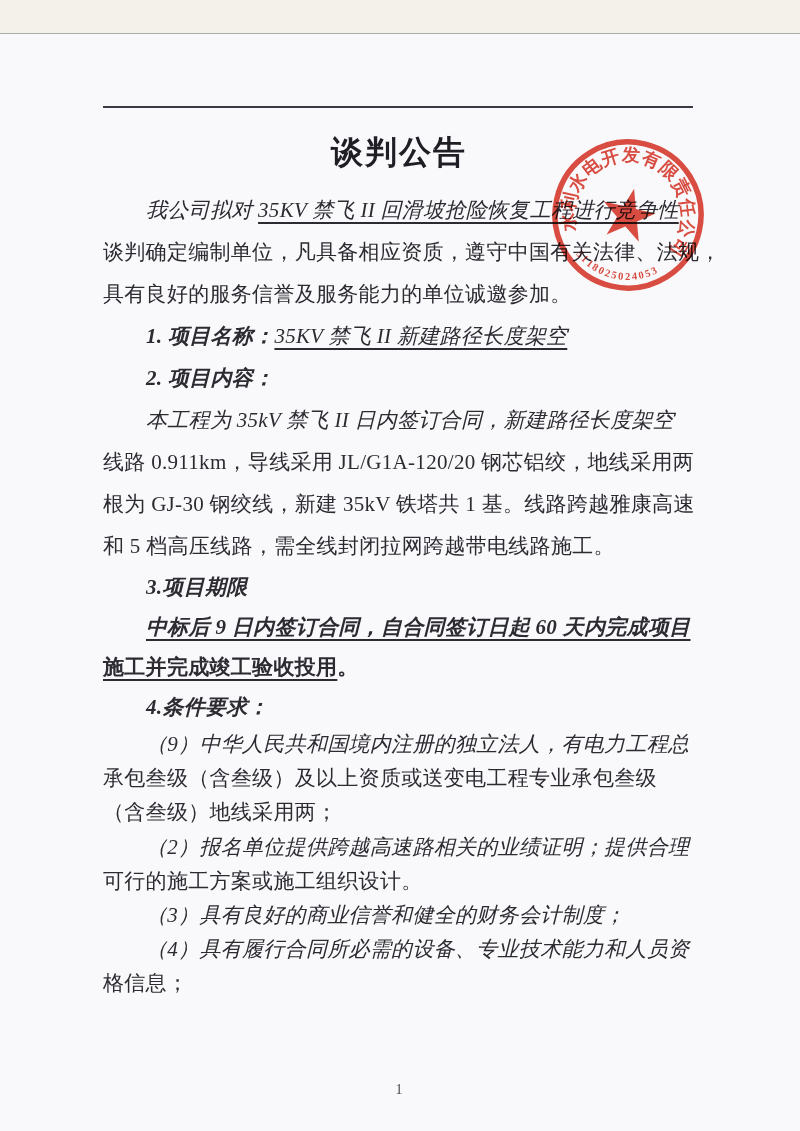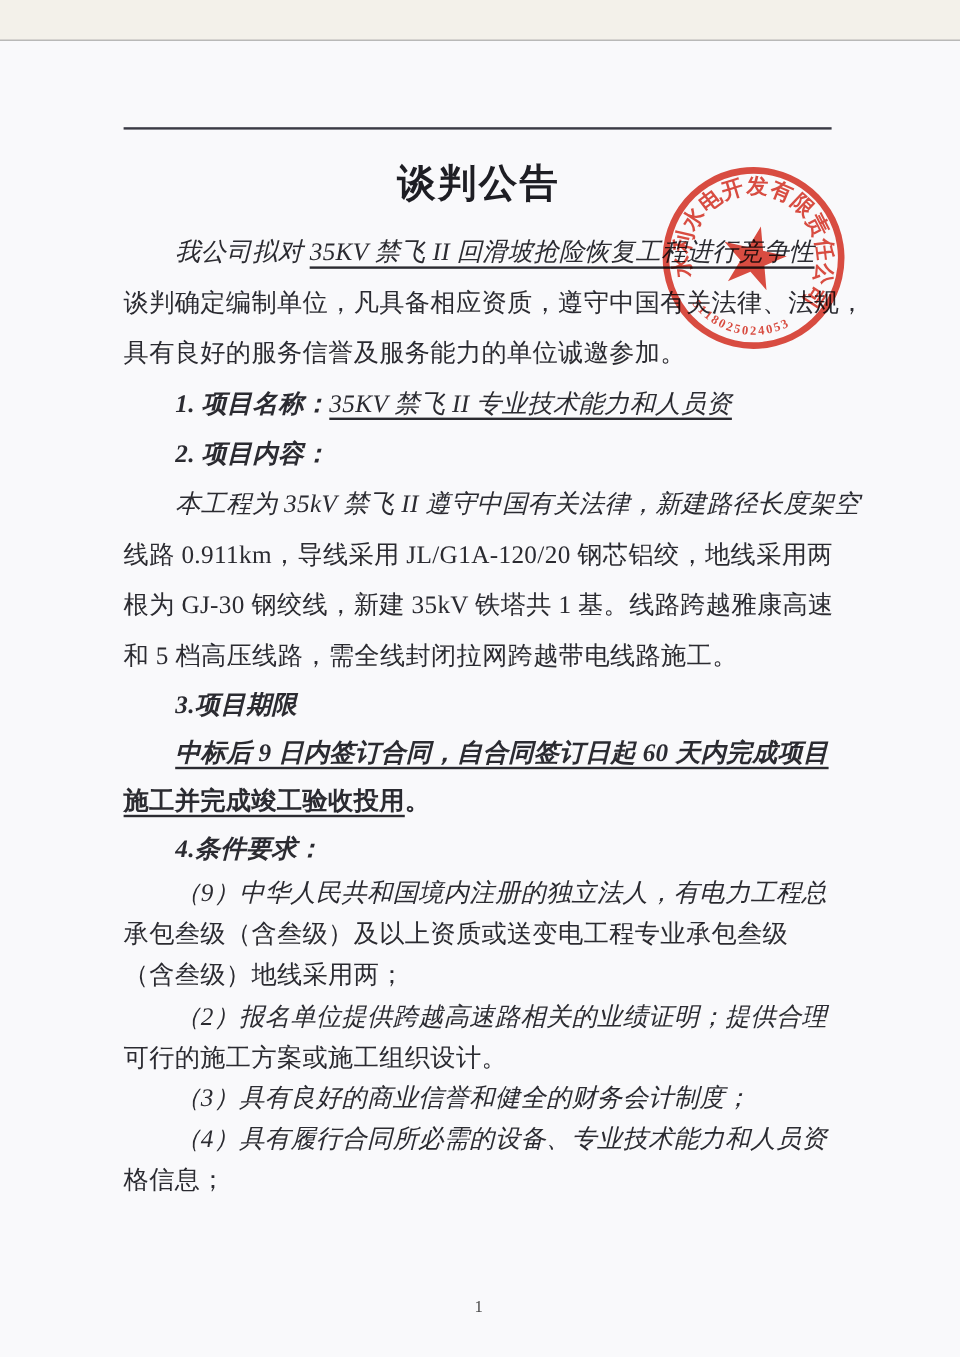--- a/index.html
+++ b/index.html
@@ -62,27 +62,27 @@
 
   <div class="doc-title" data-name="page-title">谈判公告</div>
 
   <div class="content" data-name="document-body">
       <div class="para" data-name="para-intro">
         <div class="line indent" data-name="text-line"><span data-name="text-segment">我公司拟对 </span><span class="underline" data-name="text-segment">35KV 禁飞 II 回滑坡抢险恢复工程进行竞争性</span></div>
         <div class="line" data-name="text-line"><span data-name="text-segment">谈判确定编制单位，凡具备相应资质，遵守中国有关法律、法规，</span></div>
         <div class="line" data-name="text-line"><span data-name="text-segment">具有良好的服务信誉及服务能力的单位诚邀参加。</span></div>
       </div>
       <div class="para" data-name="para-item1">
-        <div class="line indent" data-name="text-line"><span class="bold" data-name="text-segment">1. 项目名称：</span><span class="underline" data-name="text-segment">35KV 禁飞 II 专业技术能力和人员资</span></div>
+        <div class="line indent" data-name="text-line"><span class="bold" data-name="text-segment">1. 项目名称：</span><span class="underline" data-name="text-segment">35KV 禁飞 II 新建路径长度架空</span></div>
       </div>
       <div class="para" data-name="para-item2">
         <div class="line indent" data-name="text-line"><span class="bold" data-name="text-segment">2. 项目内容：</span></div>
       </div>
       <div class="para" data-name="para-content-body">
-        <div class="line indent" data-name="text-line"><span data-name="text-segment">本工程为 35kV 禁飞 II 遵守中国有关法律，新建路径长度架空</span></div>
+        <div class="line indent" data-name="text-line"><span data-name="text-segment">本工程为 35kV 禁飞 II 日内签订合同，新建路径长度架空</span></div>
         <div class="line" data-name="text-line"><span data-name="text-segment">线路 0.911km，导线采用 JL/G1A-120/20 钢芯铝绞，地线采用两</span></div>
         <div class="line" data-name="text-line"><span data-name="text-segment">根为 GJ-30 钢绞线，新建 35kV 铁塔共 1 基。线路跨越雅康高速</span></div>
         <div class="line" data-name="text-line"><span data-name="text-segment">和 5 档高压线路，需全线封闭拉网跨越带电线路施工。</span></div>
       </div>
       <div class="para" data-name="para-item3">
         <div class="line indent" data-name="text-line"><span class="bold" data-name="text-segment">3.项目期限</span></div>
       </div>
       <div class="para" data-name="para-duration">
         <div class="line indent" data-name="text-line"><span class="bold underline" data-name="text-segment">中标后 9 日内签订合同，自合同签订日起 60 天内完成项目</span></div>
         <div class="line" data-name="text-line"><span class="bold underline" data-name="text-segment">施工并完成竣工验收投用</span><span class="bold" data-name="text-segment">。</span></div>

